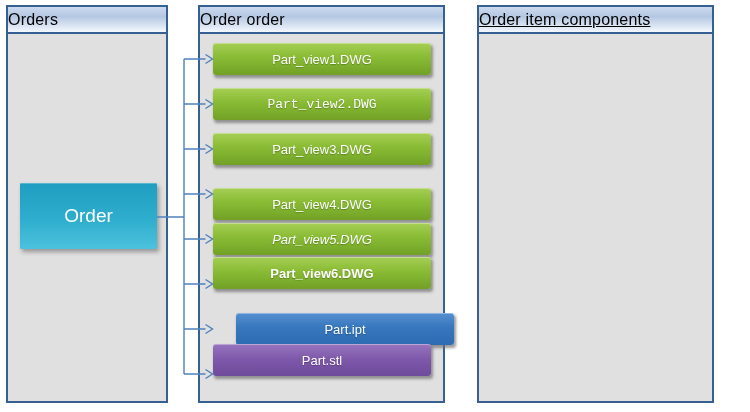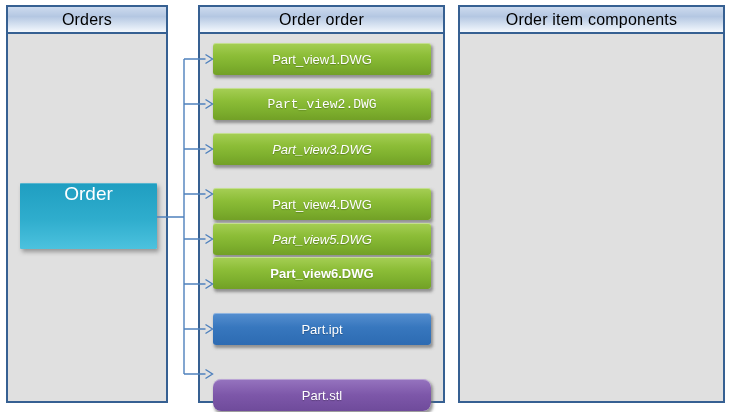--- a/index.html
+++ b/index.html
@@ -6,48 +6,48 @@
   * { box-sizing:border-box; }
 
   .stage { position:relative; width:750px; height:412px; background:#ffffff; overflow:hidden; }
 
   .panel {
     position:absolute; top:5px; height:398px;
     border:2px solid #366092; background:#e0e0e0;
   }
   .panel-orders { left:6px;  width:162px; }
   .panel-items  { left:198px; width:247px; }
-  .panel-comp   { left:458px; width:267px; }
+  .panel-comp   { left:477px; width:237px;text-decoration:underline; }
 
   .panel-header {
     height:27px; border-bottom:2px solid #366092;
     background:linear-gradient(180deg,#ccdaee 0%,#b4c7e2 38%,#dde7f4 78%,#f4f8fd 100%);
-    display:flex; align-items:center; justify-content:center;
+    display:flex; align-items:center; justify-content:flex-start;
     font-size:16px; color:#000000; letter-spacing:0.2px;
   }
 
   .order-node {
     position:absolute; left:20px; top:183px; width:137px; height:66px;
     background:linear-gradient(180deg,#1f9ec1 0%,#2fadcd 55%,#4cc2de 100%);
-    color:#ffffff; display:flex; flex-direction:column; align-items:center; 
+    color:#ffffff; display:flex; flex-direction:column; align-items:center; justify-content:center;
     box-shadow:2px 3px 4px rgba(110,110,110,0.65), inset 0 1px 0 rgba(255,255,255,0.25);
     border-radius:1px; z-index:2;
   }
   .order-title { font-size:19px; line-height:22px; }
   .order-sub   { font-size:11.5px; line-height:15px; white-space:pre; }
 
   .item-box {
     position:absolute; left:213px; width:218px; height:32px; border-radius:3px;
     display:flex; align-items:center; justify-content:center;
     color:#ffffff; font-size:13px; text-shadow:0 1px 1px rgba(0,0,0,0.25);
     box-shadow:1.5px 2.5px 3px rgba(110,110,110,0.7), inset 0 1px 0 rgba(255,255,255,0.35);
     z-index:2;
   }
   .item-green  { background:linear-gradient(180deg,#a6cf55 0%,#8cbd37 40%,#7eb02e 70%,#72a026 100%); }
-  .item-blue   { background:linear-gradient(180deg,#568fd0 0%,#3777be 45%,#2d6bb2 100%); }
+  .item-blue   { background:linear-gradient(180deg,#568fd0 0%,#3777be 45%,#2d6bb2 100%);margin-left:23px; }
   .item-purple { background:linear-gradient(180deg,#9674bf 0%,#7d57a9 50%,#6f4b9b 100%); }
 
   .connector-layer { position:absolute; left:0; top:0; width:750px; height:412px; z-index:5; pointer-events:none; }
 </style>
 </head>
 <body>
 
 <div class="stage">
 
   <div class="panel panel-orders">
@@ -68,24 +68,24 @@
     </div>
   </div>
 
   <div class="order-node">
     <div class="order-title">Order</div>
   </div>
 
   <div>
       <div class="item-box item-green" style="top: 43px;">Part_view1.DWG</div>
       <div class="item-box item-green" style="top: 88px; font-family: Liberation Mono, monospace;">Part_view2.DWG</div>
-      <div class="item-box item-green" style="top: 133px; font-style: italic;">Part_view3.DWG</div>
+      <div class="item-box item-green" style="top: 133px;">Part_view3.DWG</div>
       <div class="item-box item-green" style="top: 188px;">Part_view4.DWG</div>
       <div class="item-box item-green" style="top: 223px; font-style: italic;">Part_view5.DWG</div>
       <div class="item-box item-green" style="top: 257px; font-weight: bold;">Part_view6.DWG</div>
       <div class="item-box item-blue" style="top: 313px;">Part.ipt</div>
-      <div class="item-box item-purple" style="top: 379px; border-radius: 8px;">Part.stl</div>
+      <div class="item-box item-purple" style="top: 344px;">Part.stl</div>
     </div>
 
   <svg class="connector-layer" viewBox="0 0 750 412" xmlns="http://www.w3.org/2000/svg">
       <path d="M157 217 H184 M184 59 V374 M184 59 H205.5 M205.5 54.5 L212.5 59 L205.5 63.5 M184 104 H205.5 M205.5 99.5 L212.5 104 L205.5 108.5 M184 149 H205.5 M205.5 144.5 L212.5 149 L205.5 153.5 M184 194 H205.5 M205.5 189.5 L212.5 194 L205.5 198.5 M184 239 H205.5 M205.5 234.5 L212.5 239 L205.5 243.5 M184 284 H205.5 M205.5 279.5 L212.5 284 L205.5 288.5 M184 329 H205.5 M205.5 324.5 L212.5 329 L205.5 333.5 M184 374 H205.5 M205.5 369.5 L212.5 374 L205.5 378.5" fill="none" stroke="#4f81bd" stroke-width="1.4"></path>
     </svg>
 </div>
 
 </body></html>

